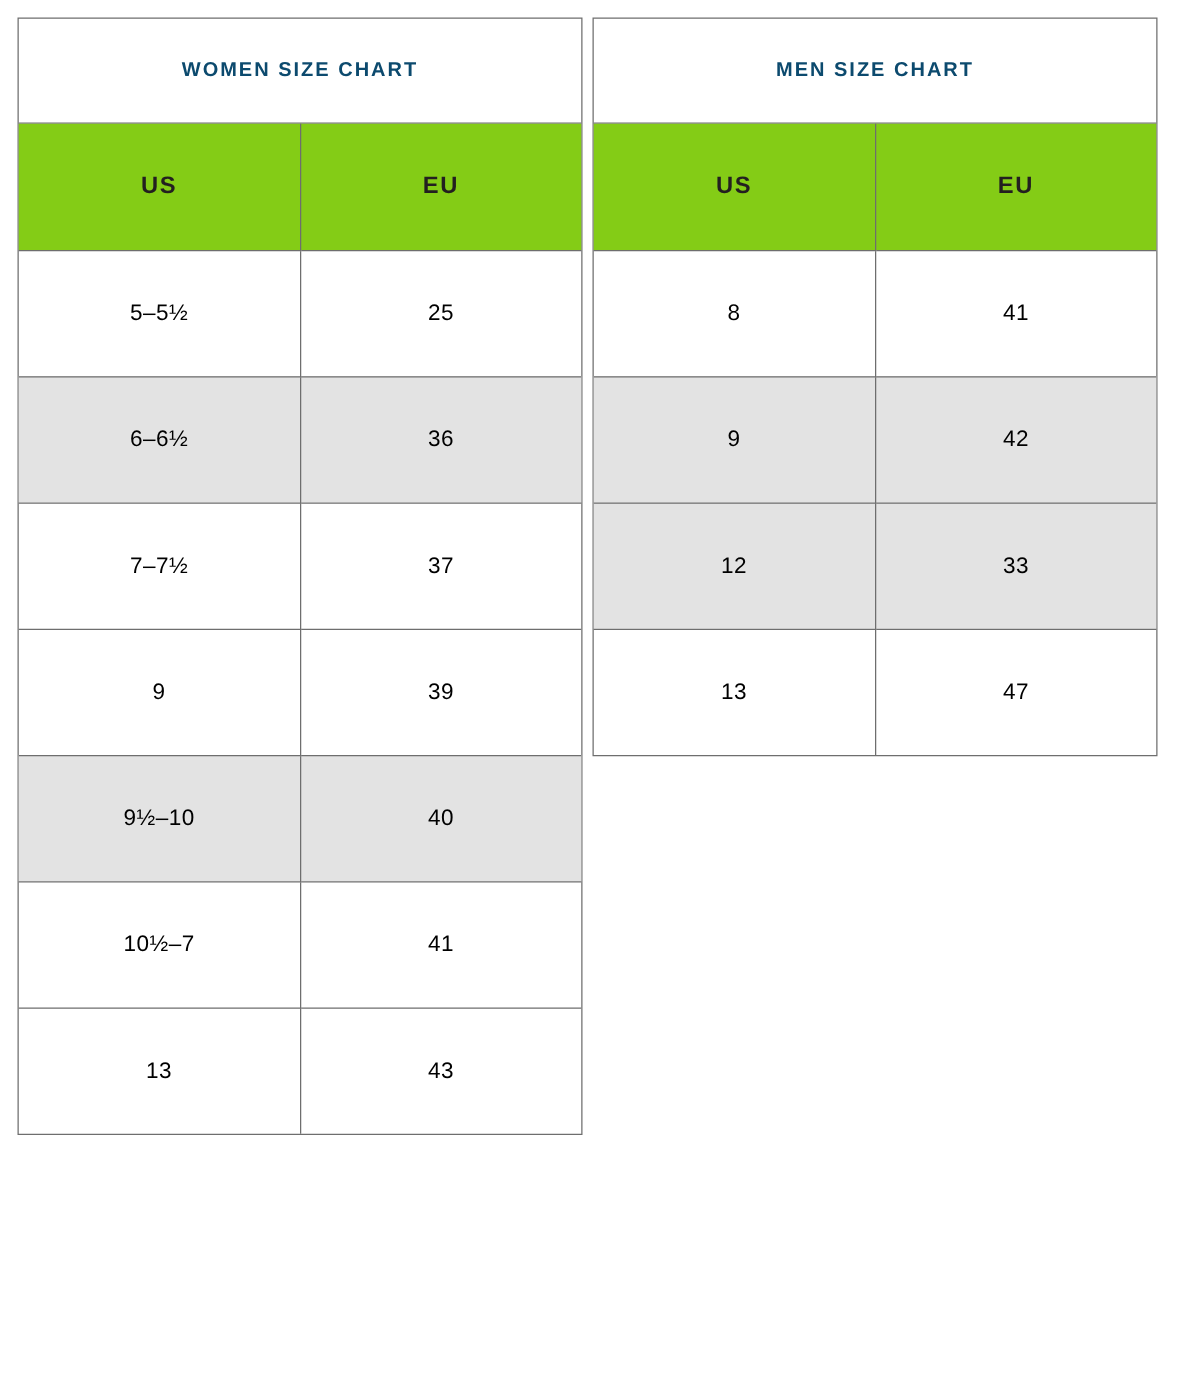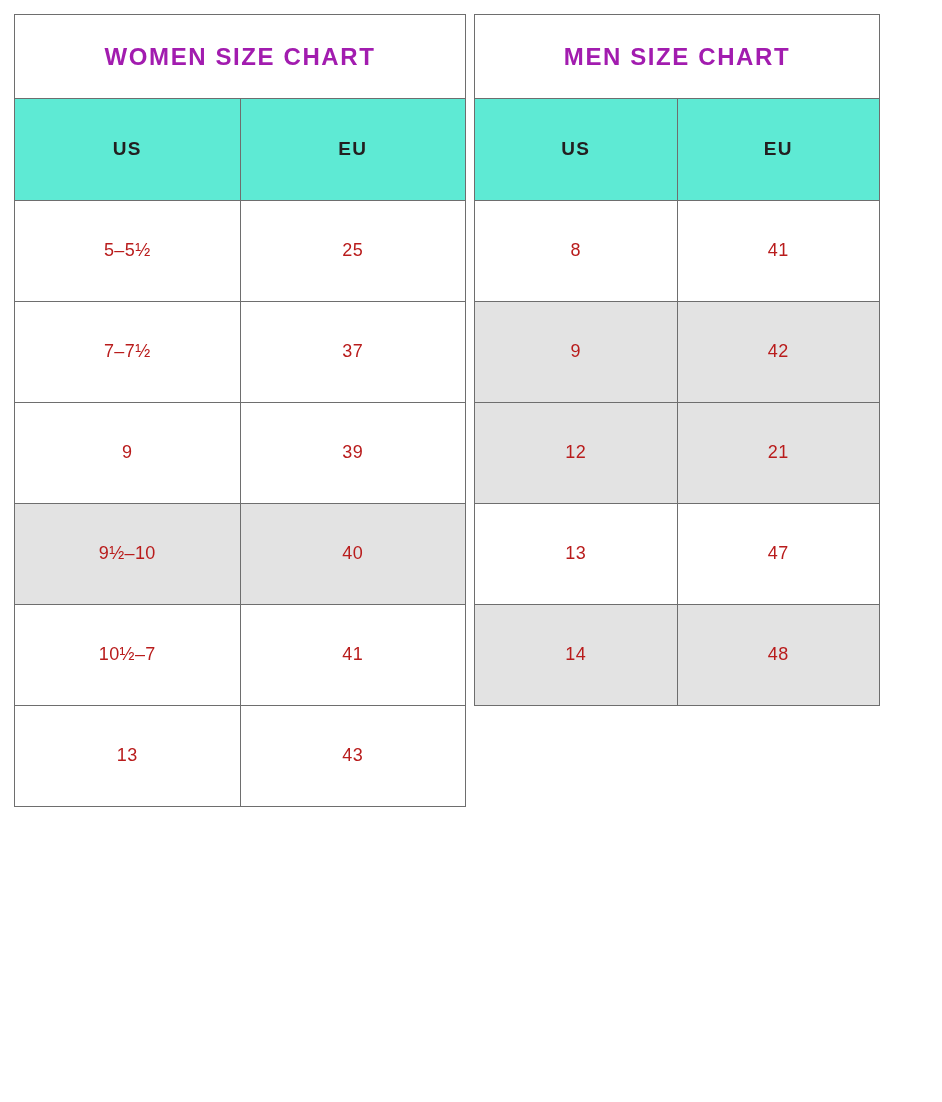--- a/index.html
+++ b/index.html
@@ -27,32 +27,32 @@
     border: 1px solid #6e6e6e;
     box-sizing: border-box;
     background: #ffffff;
   }
   #women-chart {
     left: 14px;
     width: 452px;
   }
   #men-chart {
     left: 474px;
-    width: 406px;
+    width: 452px;
   }
   .chart-title {
     height: 84px;
     display: flex;
     align-items: center;
     justify-content: center;
     border-bottom: 1px solid #6e6e6e;
-    font-size: 24px;
+    font-size: 16px;
     font-weight: bold;
     letter-spacing: 1.6px;
-    color: #a21caf;
+    color: #0c4a6e;
     box-sizing: border-box;
   }
   table.size-table {
     width: 100%;
     border-collapse: collapse;
     table-layout: fixed;
   }
   table.size-table th,
   table.size-table td {
     height: 101px;
@@ -74,45 +74,49 @@
   table.size-table th {
     font-size: 19px;
     font-weight: bold;
     letter-spacing: 1.3px;
     color: #231f20;
   }
   table.size-table td {
     font-size: 18px;
     font-weight: normal;
     letter-spacing: 0.4px;
-    color: #b91c1c;
+    color: #000000;
   }
   tr.shaded td {
     background: #e3e3e3;
   }
   tr.header-row th {
-    background: #5eead4;
+    background: #84cc16;
   }
 </style>
 </head>
 <body>
 
 <div class="page">
 
   <div class="chart" id="women-chart">
     <div class="chart-title">WOMEN SIZE CHART</div>
     <table class="size-table">
       <tbody>
         <tr class="header-row">
           <th>US</th>
           <th>EU</th>
         </tr>
         <tr>
           <td>5–5½</td>
           <td>25</td>
+        </tr>
+        <tr class="shaded">
+          <td>6–6½</td>
+          <td>36</td>
         </tr>
         <tr>
           <td>7–7½</td>
           <td>37</td>
         </tr>
         <tr>
           <td>9</td>
           <td>39</td>
         </tr>
         <tr class="shaded">
@@ -142,27 +146,23 @@
         <tr>
           <td>8</td>
           <td>41</td>
         </tr>
         <tr class="shaded">
           <td>9</td>
           <td>42</td>
         </tr>
         <tr class="shaded">
           <td>12</td>
-          <td>21</td>
+          <td>33</td>
         </tr>
         <tr>
           <td>13</td>
           <td>47</td>
-        </tr>
-        <tr class="shaded">
-          <td>14</td>
-          <td>48</td>
         </tr>
       </tbody>
     </table>
   </div>
 
 </div>
 
 </body></html>

